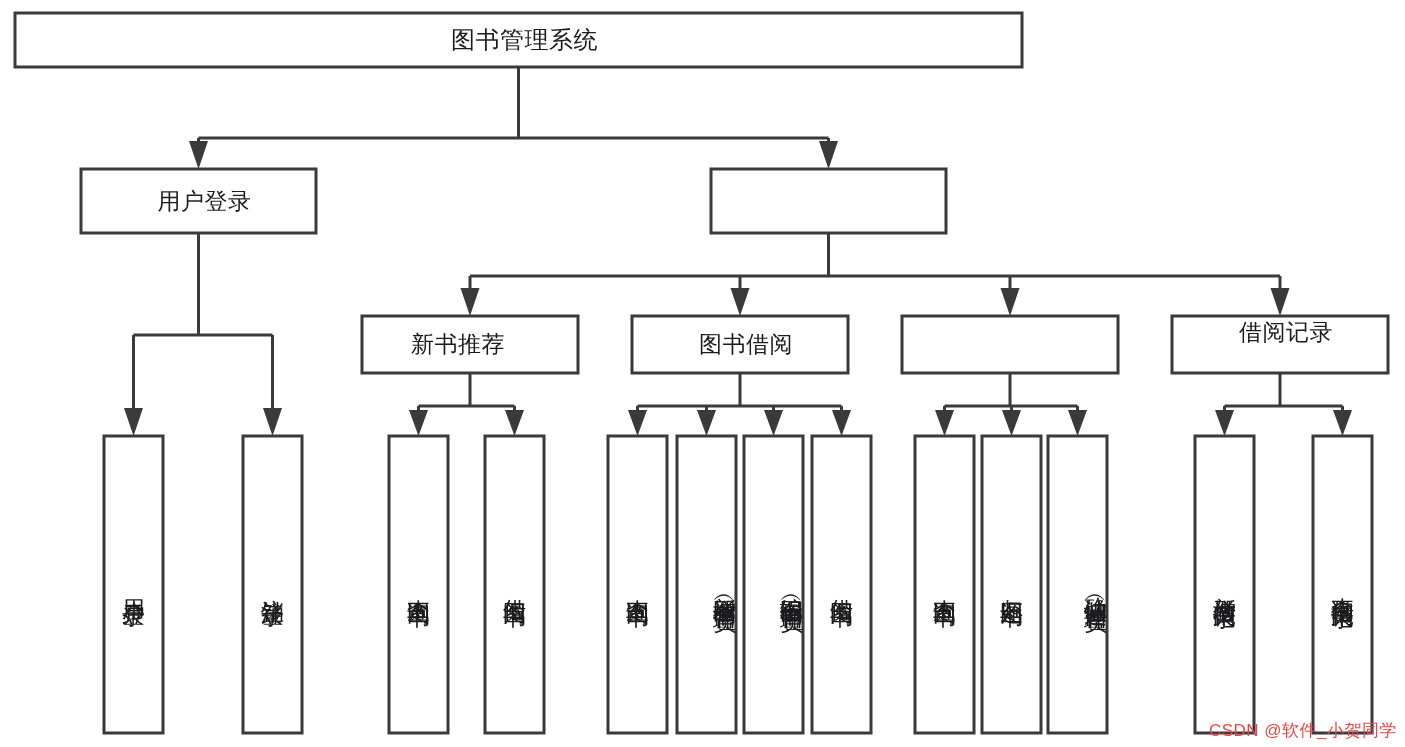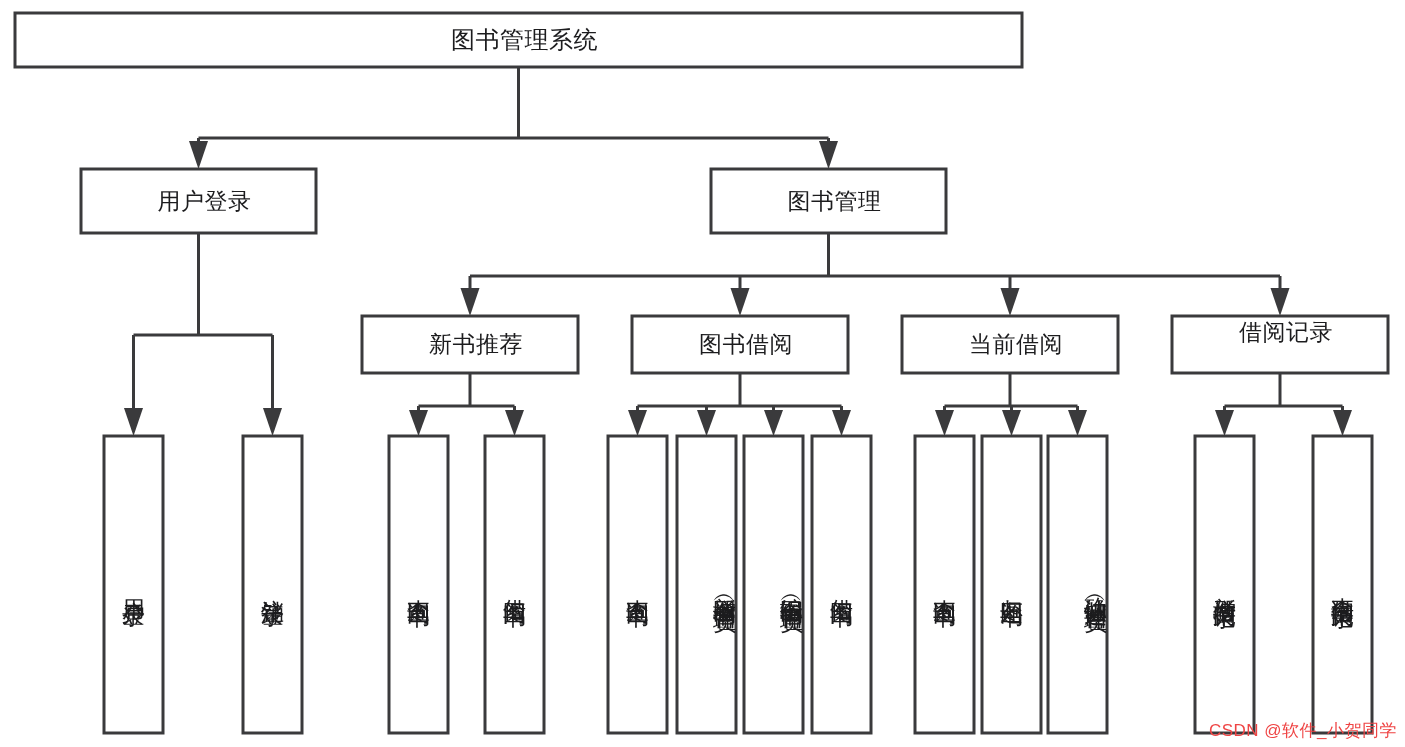--- a/index.html
+++ b/index.html
@@ -181,25 +181,23 @@
       <path class="connector" d="M 1224.5 406 L 1224.5 414"></path>
       <path class="connector" d="M 1342.5 406 L 1342.5 414"></path>
       <polygon class="arrow-head" points="1224.5,436 1215,410 1234,410"></polygon>
       <polygon class="arrow-head" points="1342.5,436 1333,410 1352,410"></polygon>
     </g>
   </svg>
 
   <div class="node-label-h root-label" style="left:15px; top:13px; width:1007px; height:54px;">图书管理系统</div>
 
   <div class="node-label-h" style="left:81px; top:169px; width:235px; height:64px;">用户登录</div>
-  <div class="node-label-h" style="left:711px; top:169px; width:235px; height:64px;">图书管理</div>
-
-  <div class="node-label-h" style="left:362px; top:316px; width:216px; height:57px;">新书推荐</div>
+
+  <div class="node-label-h" style="left:344px; top:316px; width:216px; height:57px;">新书推荐</div>
   <div class="node-label-h" style="left:632px; top:316px; width:216px; height:57px;">图书借阅</div>
-  <div class="node-label-h" style="left:902px; top:316px; width:216px; height:57px;">当前借阅</div>
   <div class="node-label-h" style="left:1172px; top:304px; width:216px; height:57px;">借阅记录</div>
 
   <div class="node-label-v" style="left:104px; top:436px; width:59px; height:297px;">用户登录</div>
   <div class="node-label-v" style="left:243px; top:436px; width:59px; height:297px;">注销登录</div>
   <div class="node-label-v" style="left:389px; top:436px; width:59px; height:297px;">查询图书</div>
   <div class="node-label-v" style="left:485px; top:436px; width:59px; height:297px;">借阅图书</div>
   <div class="node-label-v" style="left:608px; top:436px; width:59px; height:297px;">查询图书</div>
   <div class="node-label-v" style="left:677px; top:436px; width:59px; height:297px; align-items:flex-start; padding-top:6px; box-sizing:border-box;">新增图书（管理员）</div>
   <div class="node-label-v" style="left:744px; top:436px; width:59px; height:297px; align-items:flex-start; padding-top:6px; box-sizing:border-box;">编辑图书（管理员）</div>
   <div class="node-label-v" style="left:812px; top:436px; width:59px; height:297px;">借阅图书</div>

